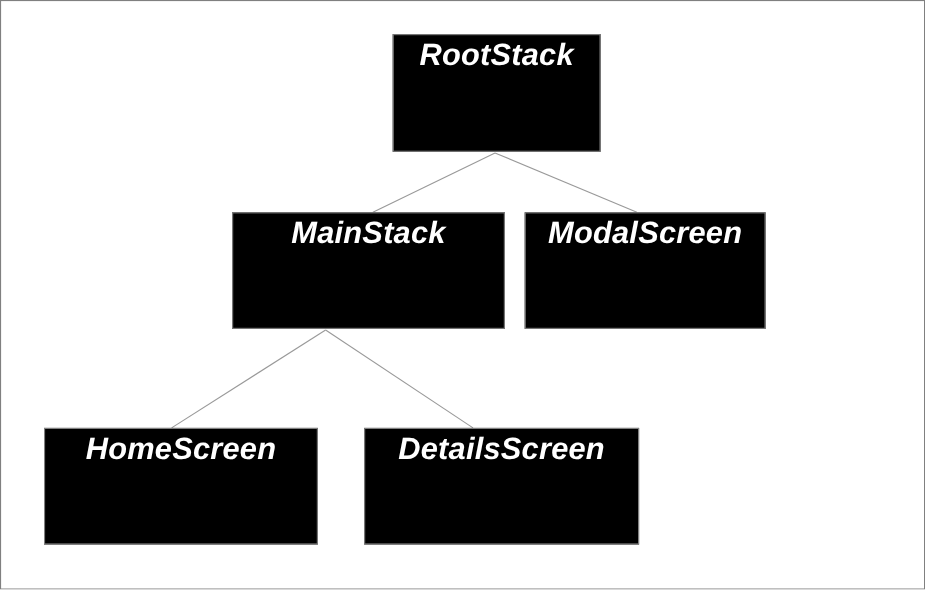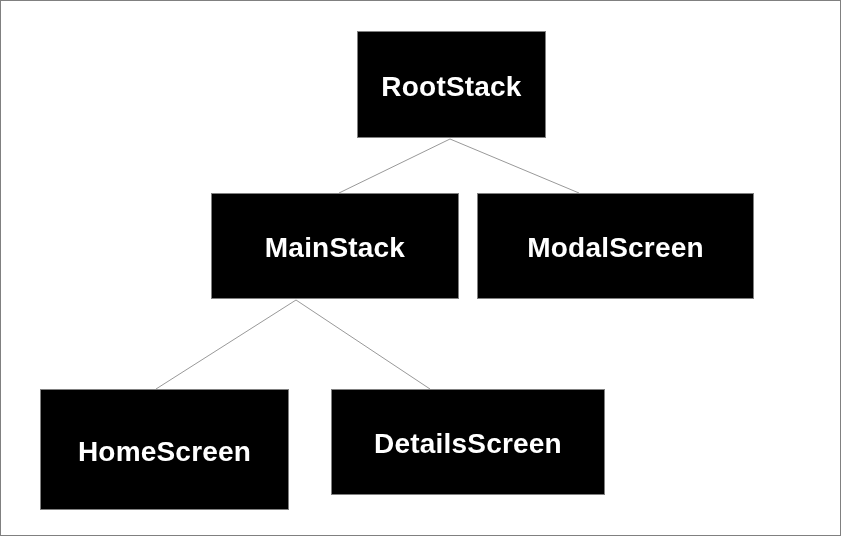--- a/index.html
+++ b/index.html
@@ -28,37 +28,37 @@
   .edges line {
     stroke: var(--edge, #999999);
     stroke-width: 1;
   }
   .node {
     position: absolute;
     box-sizing: border-box;
     background: var(--node-fill, #000000);
     border: 1px solid var(--node-border, #808080);
     display: flex;
-    align-items: center;
     justify-content: center;
+    font-style: italic;
   }
   .node-label {
     color: var(--node-text, #ffffff);
     font-size: 28px;
     font-weight: bold;
     letter-spacing: 0.2px;
     white-space: nowrap;
     transform: translateY(2px);
   }
   
   .node-root    { left: 356px; top: 30px;  width: 189px; height: 107px; }
   .node-main    { left: 185px; top: 192px; width: 248px; height: 106px; margin-left: 25px; }
-  .node-modal   { left: 476px; top: 192px; width: 277px; height: 106px; }
-  .node-home    { left: 39px;  top: 388px; width: 249px; height: 121px; }
-  .node-details { left: 330px; top: 388px; width: 274px; height: 106px; }
+  .node-modal   { left: 476px; top: 192px; width: 219px; height: 106px; }
+  .node-home    { left: 39px;  top: 388px; width: 249px; height: 106px; }
+  .node-details { left: 330px; top: 388px; width: 250px; height: 106px; }
 </style>
 </head>
 <body>
 
 <div class="canvas">
 
   <svg class="edges" viewBox="0 0 841 536" xmlns="http://www.w3.org/2000/svg">
     <line x1="449" y1="138" x2="338" y2="192"></line>
     <line x1="449" y1="138" x2="578" y2="192"></line>
     <line x1="295" y1="299" x2="155" y2="388"></line>

